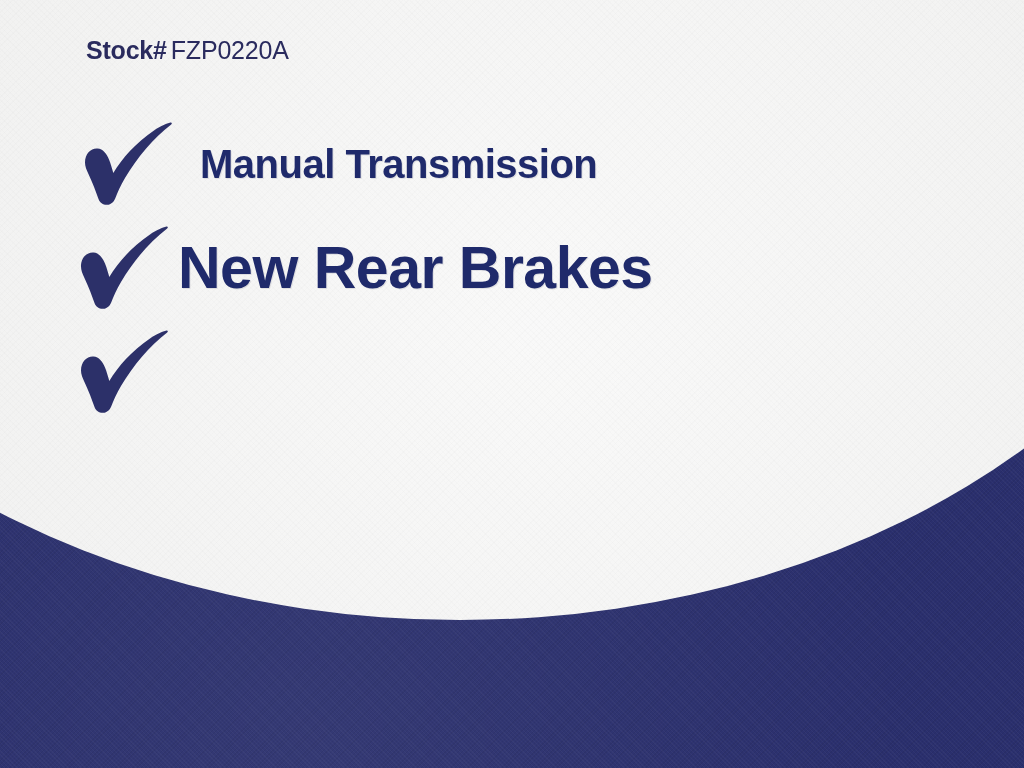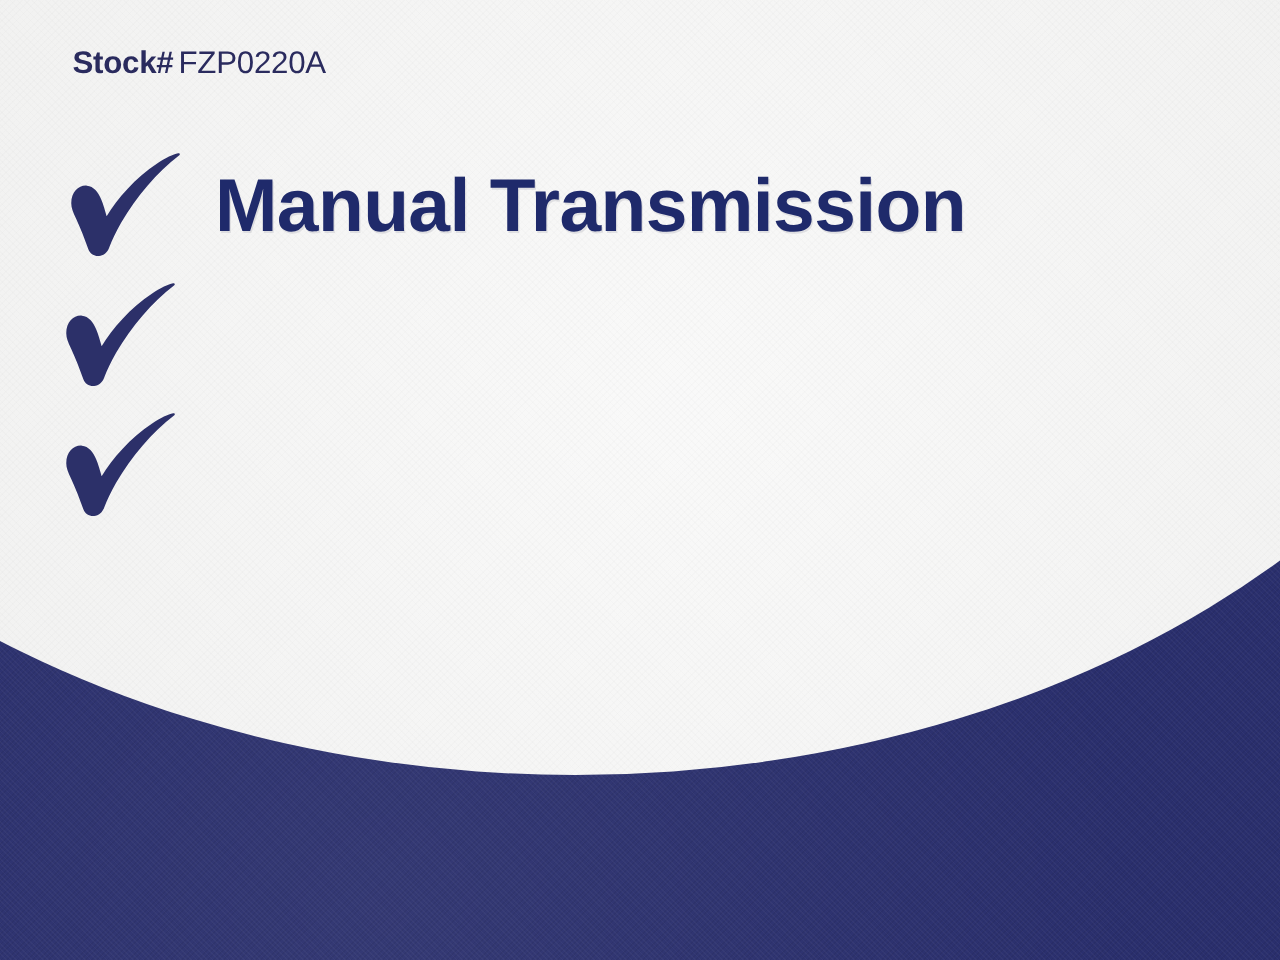--- a/index.html
+++ b/index.html
@@ -46,20 +46,21 @@
     background-image:
       repeating-linear-gradient(45deg,  rgba(0,0,0,0.012) 0 1px, rgba(0,0,0,0) 1px 4px),
       repeating-linear-gradient(-45deg, rgba(0,0,0,0.010) 0 1px, rgba(0,0,0,0) 1px 4px),
       radial-gradient(ellipse at 55% 75%, rgba(255,255,255,0.6) 0%, rgba(0,0,0,0.02) 85%);
   }
 
   
   .content {
     position: absolute;
     inset: 0;
+    margin-left: 28px;
   }
 
   .stock-line {
     position: absolute;
     left: 58px;
     top: 36px;
     font-size: 25px;
     letter-spacing: -0.2px;
     color: #2a2b5e;
     white-space: nowrap;
@@ -97,21 +98,21 @@
   }
   .check-icon svg { display: block; width: 100%; height: 100%; }
 
   .feature-label {
     font-weight: bold;
     color: #1f2a6b;
     white-space: nowrap;
     text-shadow: 1px 1px 0 rgba(120,120,140,0.18);
   }
   .row-0 .feature-label {
-    font-size: 60px;
+    font-size: 40px;
     margin-left: 26px;
     letter-spacing: -0.5px;
   }
   .row-1 .feature-label {
     font-size: 59px;
     margin-left: 8px;
     letter-spacing: -0.5px;
   }
   .row-2 .feature-label {
     font-size: 59px;
@@ -143,20 +144,21 @@
         </span>
         <span class="feature-label">Manual Transmission</span>
       </div>
 
       <div class="feature-row row-1">
         <span class="check-icon">
           <svg viewBox="0 0 92 84" xmlns="http://www.w3.org/2000/svg" aria-hidden="true">
             <path fill="#2c3069" d="M3.0 40.5 C3.0 31.5 9.0 26.0 15.5 26.5 C21.0 27.0 24.5 31.5 27.0 37.5 C28.8 41.8 30.0 46.5 31.3 51.0 C40.0 36.5 54.0 20.5 72.0 8.5 C78.5 4.2 84.5 1.4 88.5 0.6 C89.8 0.35 90.4 1.5 89.2 2.4 C72.0 15.4 55.0 35.5 43.0 56.0 C38.6 63.5 35.5 70.5 33.3 76.2 C31.9 79.9 29.0 82.5 25.3 82.8 C21.4 83.1 17.9 80.9 16.6 77.2 C13.8 69.4 10.3 60.2 6.9 53.0 C4.4 47.8 3.0 44.2 3.0 40.5 Z"></path>
           </svg>
         </span>
+        <span class="feature-label">New Rear Brakes</span>
       </div>
 
       <div class="feature-row row-2">
         <span class="check-icon">
           <svg viewBox="0 0 92 84" xmlns="http://www.w3.org/2000/svg" aria-hidden="true">
             <path fill="#2c3069" d="M3.0 40.5 C3.0 31.5 9.0 26.0 15.5 26.5 C21.0 27.0 24.5 31.5 27.0 37.5 C28.8 41.8 30.0 46.5 31.3 51.0 C40.0 36.5 54.0 20.5 72.0 8.5 C78.5 4.2 84.5 1.4 88.5 0.6 C89.8 0.35 90.4 1.5 89.2 2.4 C72.0 15.4 55.0 35.5 43.0 56.0 C38.6 63.5 35.5 70.5 33.3 76.2 C31.9 79.9 29.0 82.5 25.3 82.8 C21.4 83.1 17.9 80.9 16.6 77.2 C13.8 69.4 10.3 60.2 6.9 53.0 C4.4 47.8 3.0 44.2 3.0 40.5 Z"></path>
           </svg>
         </span>
       </div>
 

